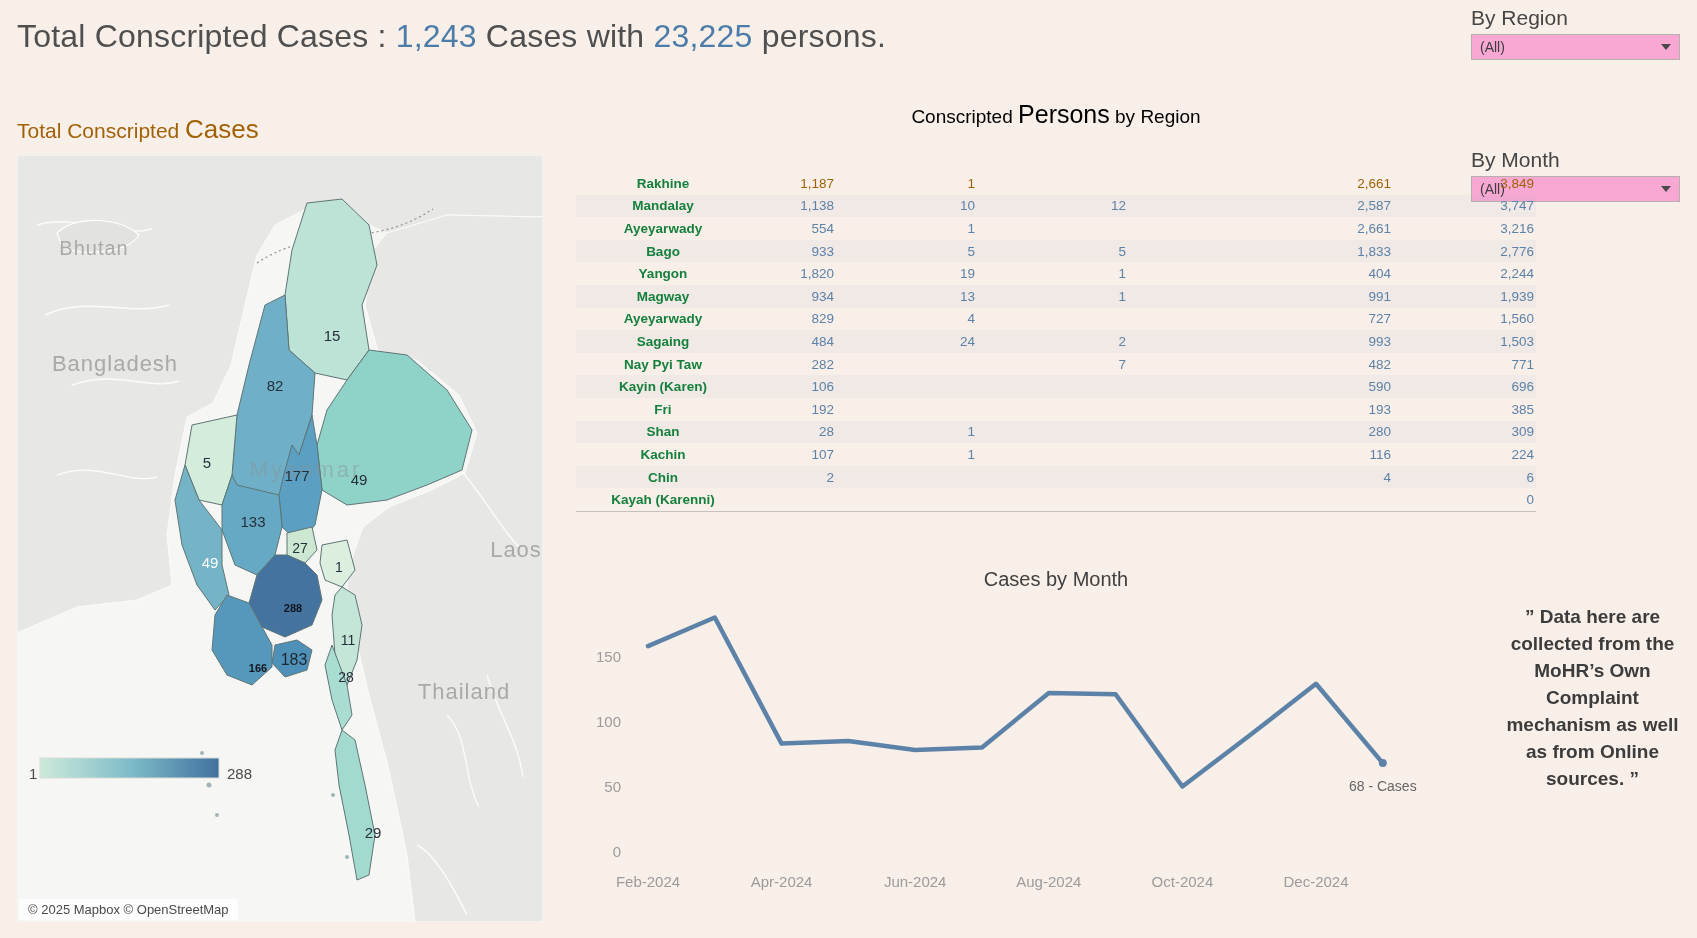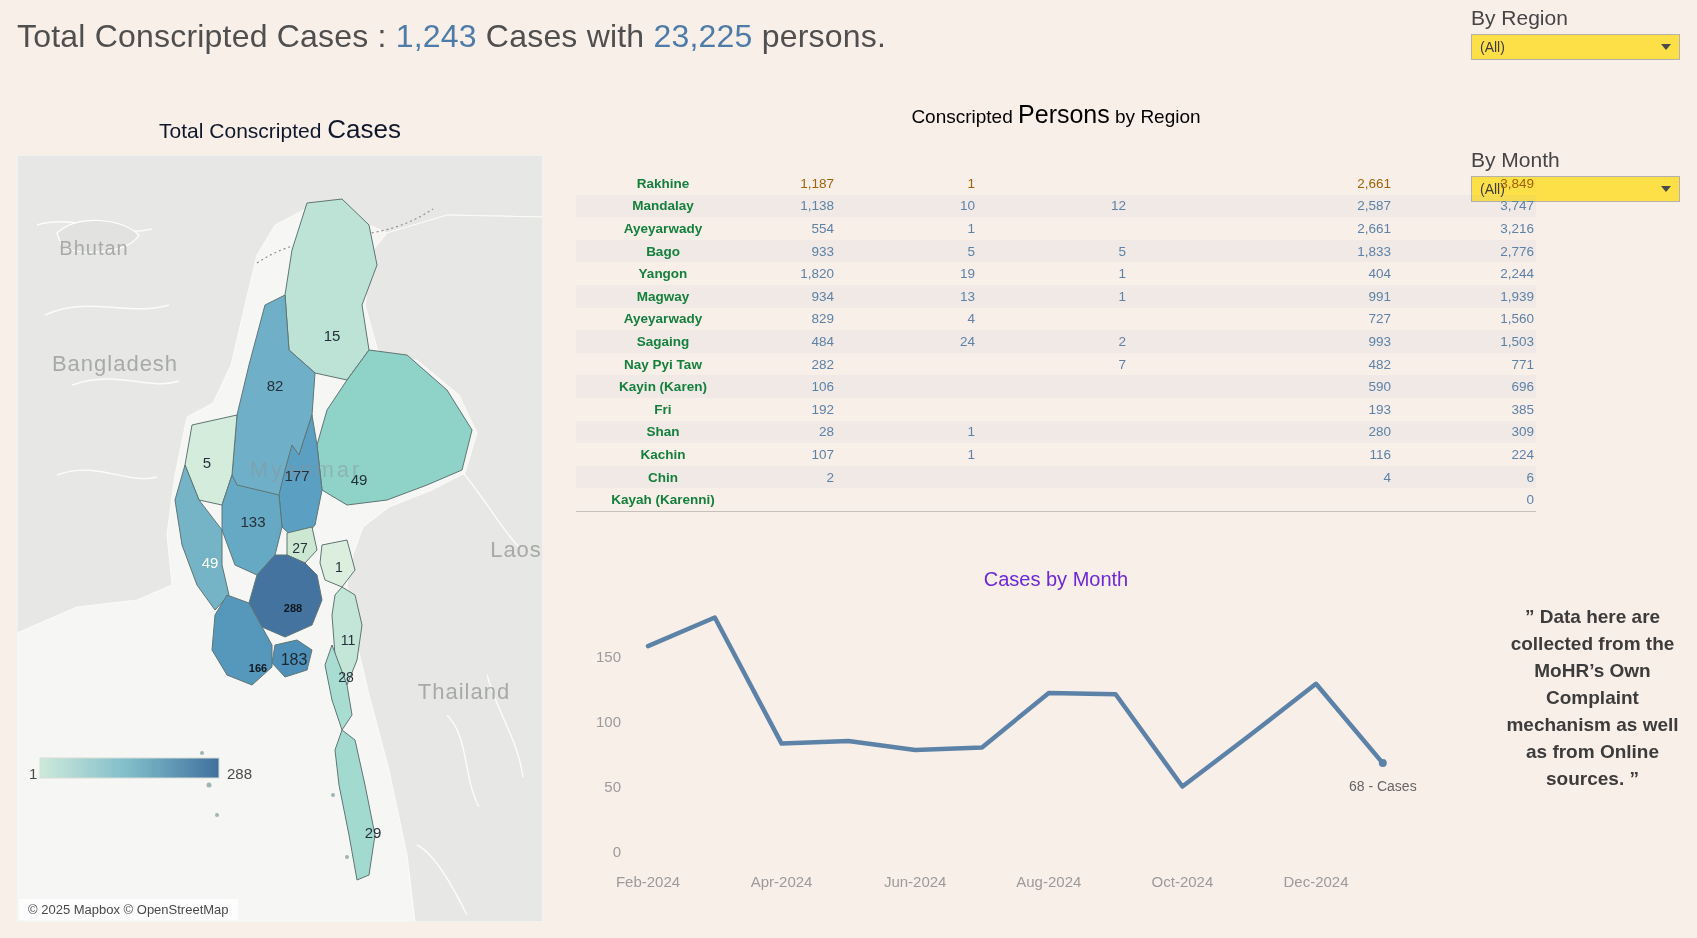--- a/index.html
+++ b/index.html
@@ -9,27 +9,27 @@
     font-family:"Liberation Sans", sans-serif;
     color:#4a4a4a;
   }
   .abs{position:absolute;}
   
   #main-title{left:17px;top:18px;font-size:32px;font-weight:500;color:#4f4f4f;letter-spacing:0.2px;}
   #main-title .num{color:#4d7ca8;}
   
   .filter-label{font-size:21px;color:#454545;}
   .dropdown{
-    width:209px;height:26px;background:#fde047;border:1px solid #b5b0ab;
+    width:209px;height:26px;background:#f9a8d4;border:1px solid #b5b0ab;
     display:flex;align-items:center;justify-content:space-between;
     padding:0 8px;box-sizing:border-box;font-size:14px;color:#3c3c3c;cursor:pointer;
   }
   .dd-arrow{width:0;height:0;border-left:5px solid transparent;border-right:5px solid transparent;border-top:6px solid #4a4a4a;}
   
-  #map-title{left:17px;top:114px;width:526px;text-align:center;color:#0f172a;}
+  #map-title{left:17px;top:114px;width:526px;text-align:left;color:#a16207;}
   #map-title .t1{font-size:21px;}
   #map-title .t2{font-size:26px;}
   #map-panel{left:17px;top:155px;width:526px;height:767px;background:#7dd3fc;}
   #map-attribution{
     left:2px;bottom:2px;background:rgba(255,255,255,0.7);
     padding:3px 9px;font-size:13px;color:#4a4a4a;white-space:nowrap;
   }
   
   #table-title{left:576px;top:100px;width:960px;text-align:center;color:#000000;}
   #table-title .t1{font-size:19px;}
@@ -37,21 +37,21 @@
   #persons-table{left:576px;top:172px;width:960px;}
   .trow{display:grid;grid-template-columns:174px 86px 141px 151px 265px 143px;align-items:center;}
   .trow.head{height:24px;border-bottom:1px solid #c6c1bd;font-weight:bold;color:#3c3c3c;}
   .trow.body-row{height:22.6px;font-size:13.5px;}
   .trow.body-row.banded{background:rgba(140,160,195,0.08);}
   .trow .c{text-align:right;font-size:13.5px;color:#5d82a8;padding-right:2px;}
   .trow .c.lbl{text-align:center;font-weight:bold;color:#15803d;padding-left:2px;}
   .trow.red .c:not(.lbl){color:#a16207;}
   #table-bottom-rule{height:1px;background:#c6c1bd;}
   
-  #chart-title{left:576px;top:568px;width:960px;text-align:center;font-size:20px;color:#6d28d9;font-weight:500;}
+  #chart-title{left:576px;top:568px;width:960px;text-align:center;font-size:20px;color:#404040;font-weight:500;}
   #chart-svg{left:576px;top:560px;}
   
   #quote-block{
     left:1500px;top:604px;width:185px;text-align:center;
     font-size:19px;font-weight:bold;color:#3c3c3c;line-height:1.42;
   }
   svg text{font-family:"Liberation Sans", sans-serif;}
 </style>
 </head>
 <body>

